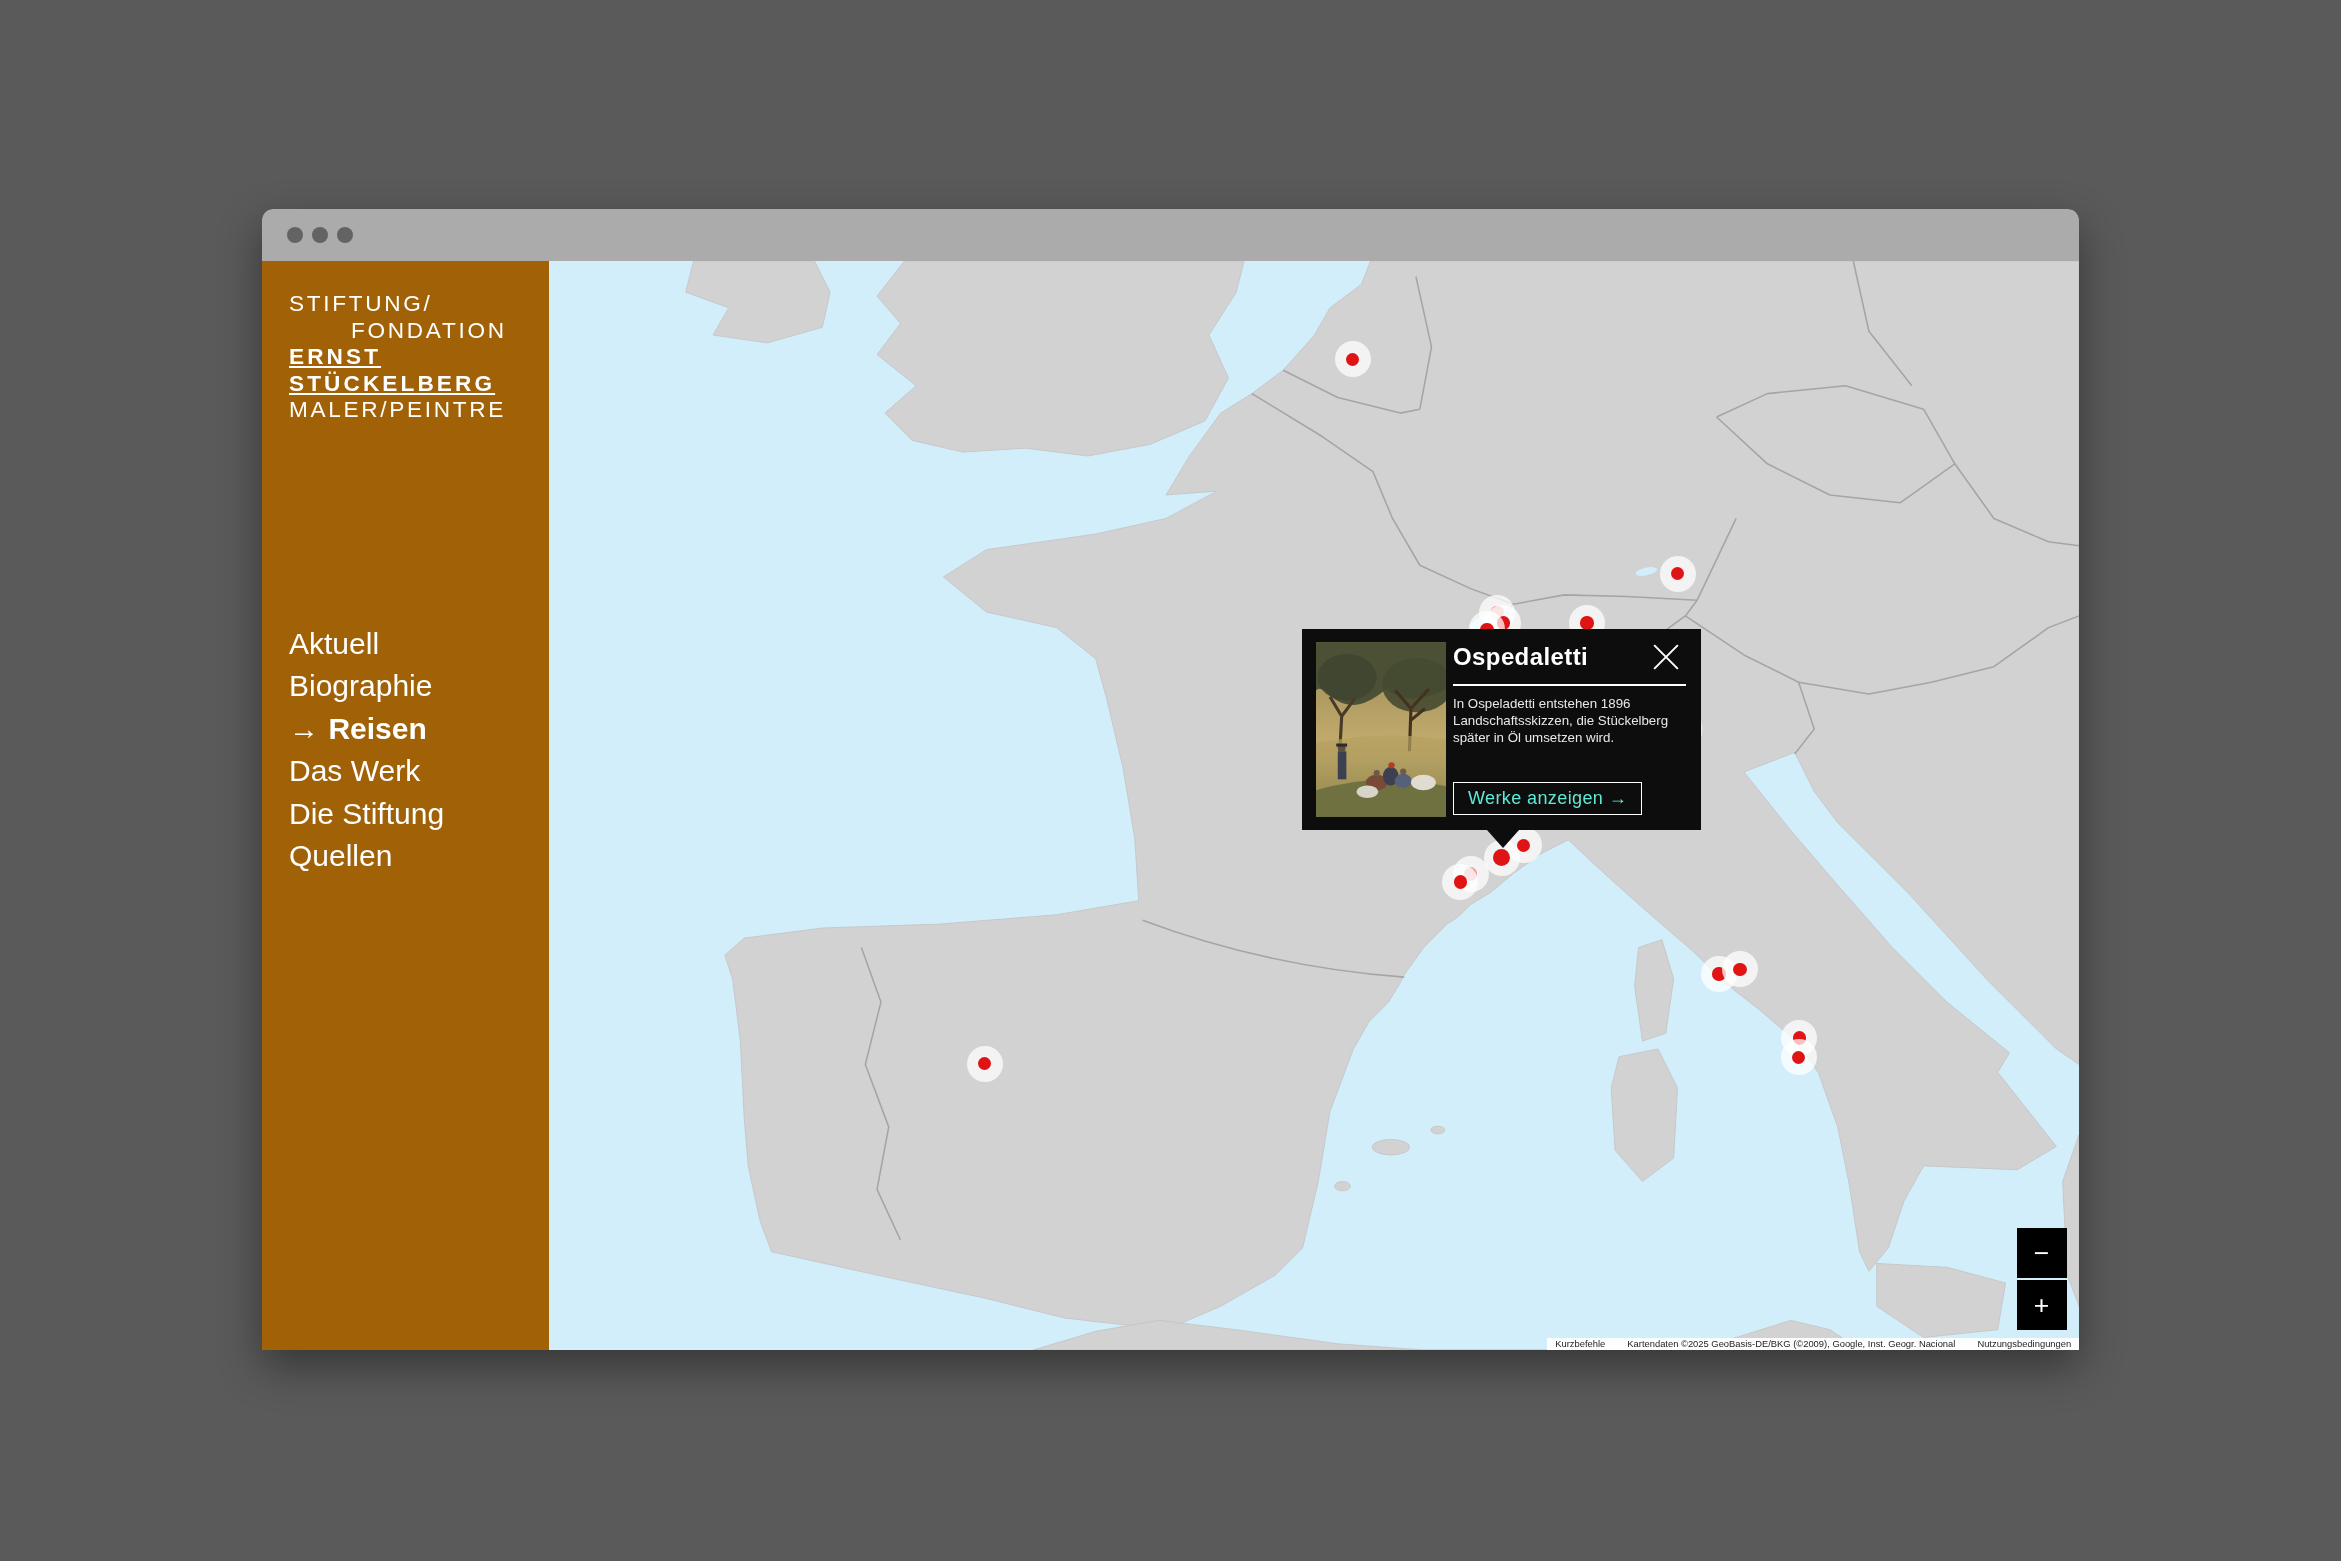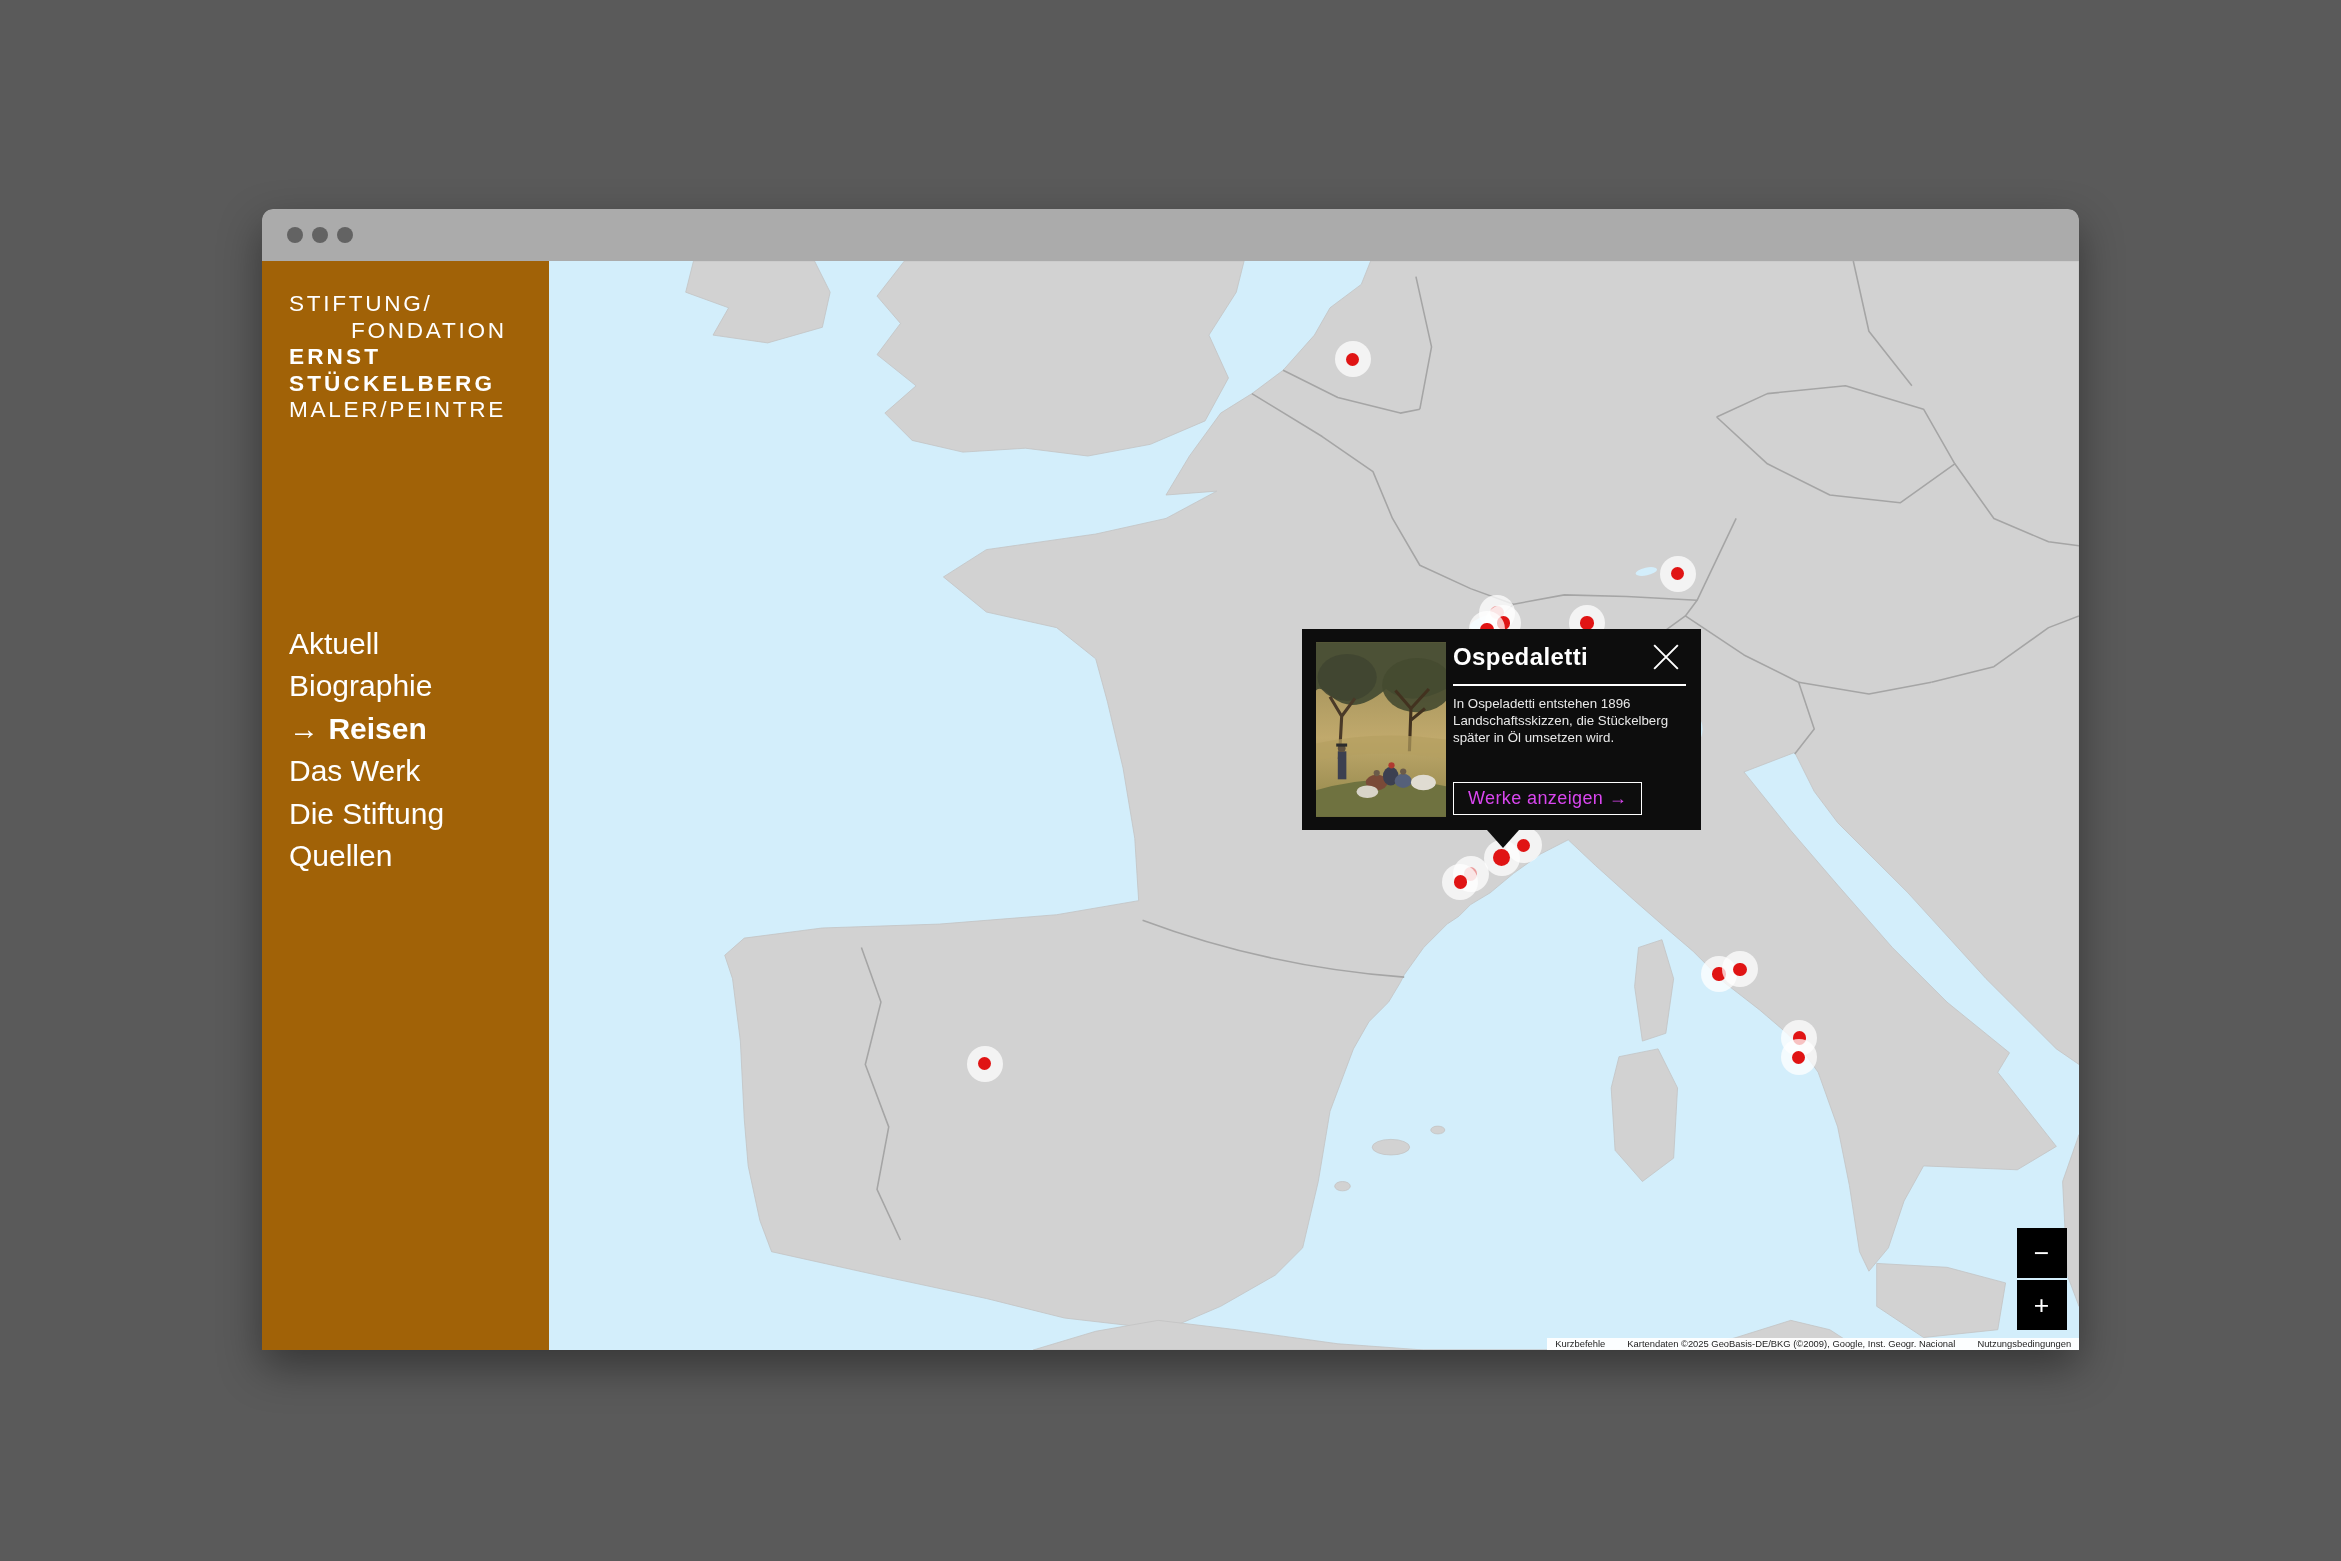--- a/index.html
+++ b/index.html
@@ -18,21 +18,21 @@
   }
   .tl-dot{width:16.4px;height:16.4px;border-radius:50%;background:#636363;}
   .content{position:absolute;left:0;top:52px;right:0;bottom:0;display:flex;}
   
   .sidebar{
     width:287px;flex:0 0 287px;background:#a16207;color:#fff;position:relative;
     box-sizing:border-box;padding:30px 0 0 27px;
   }
   .logo{cursor:default;}
   .logo-line{font-size:22.6px;line-height:26.5px;letter-spacing:2.7px;color:#fff;white-space:nowrap;}
-  .logo-line.bold{font-weight:700;letter-spacing:3.1px;}
+  .logo-line.bold{font-weight:700;letter-spacing:3.1px;text-decoration:underline;}
   .logo-line.indent{padding-left:62px;}
   .menu{margin-top:201px;display:flex;flex-direction:column;}
   .menu-item{
     font-size:30px;line-height:37px;color:#fff;margin-bottom:5.5px;cursor:pointer;
     white-space:pre-wrap;width:226px;
   }
   .menu-item.active{font-weight:700;}
   .menu-item .arrow{font-weight:400;margin-right:9.4px;}
   
   .map{position:relative;flex:1;background:#d3eefb;overflow:hidden;}
@@ -65,21 +65,21 @@
     color:#fff;
   }
   .popup-close svg{width:100%;height:100%;}
   .popup-divider{position:absolute;left:151px;right:15px;top:55px;height:1.6px;background:#fff;}
   .popup-desc{
     position:absolute;left:151px;top:66px;width:242px;font-size:13.3px;line-height:17px;
     color:#e8e8e8;
   }
   .popup-btn{
     position:absolute;left:151px;top:153px;width:189px;height:33px;box-sizing:border-box;
-    border:1.6px solid #fff;color:#d946ef;background:transparent;font-size:18px;
+    border:1.6px solid #fff;color:#5eead4;background:transparent;font-size:18px;
     font-family:"Liberation Sans",sans-serif;display:flex;align-items:center;
     justify-content:center;cursor:pointer;letter-spacing:0.4px;
   }
   
   .zoomctl{position:absolute;right:12.5px;top:967px;z-index:6;display:flex;flex-direction:column;gap:2.3px;}
   .zoombtn{
     width:50px;height:50px;background:#000;color:#fff;font-size:26.5px;border:0;
     display:flex;align-items:center;justify-content:center;cursor:pointer;
     font-family:"Liberation Sans",sans-serif;
   }

